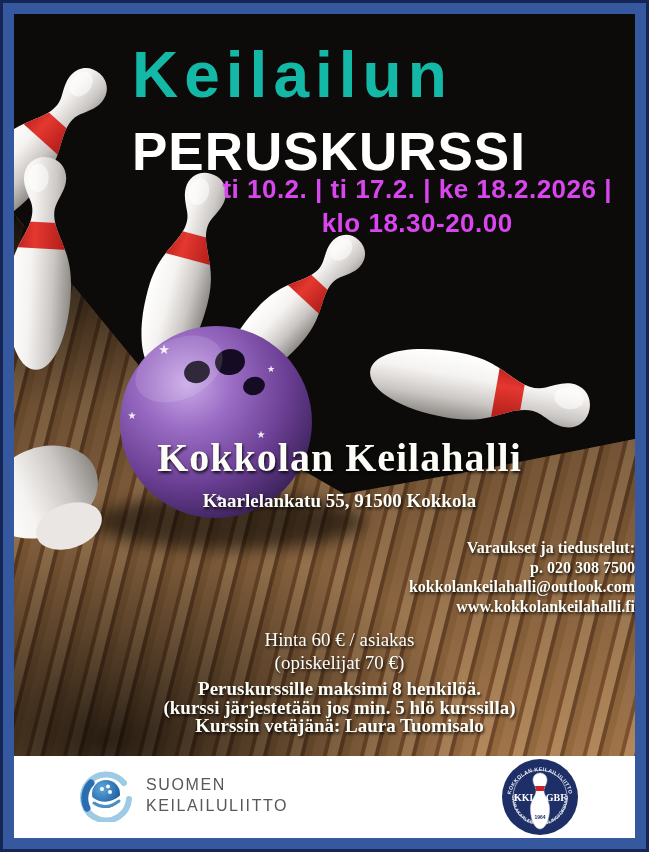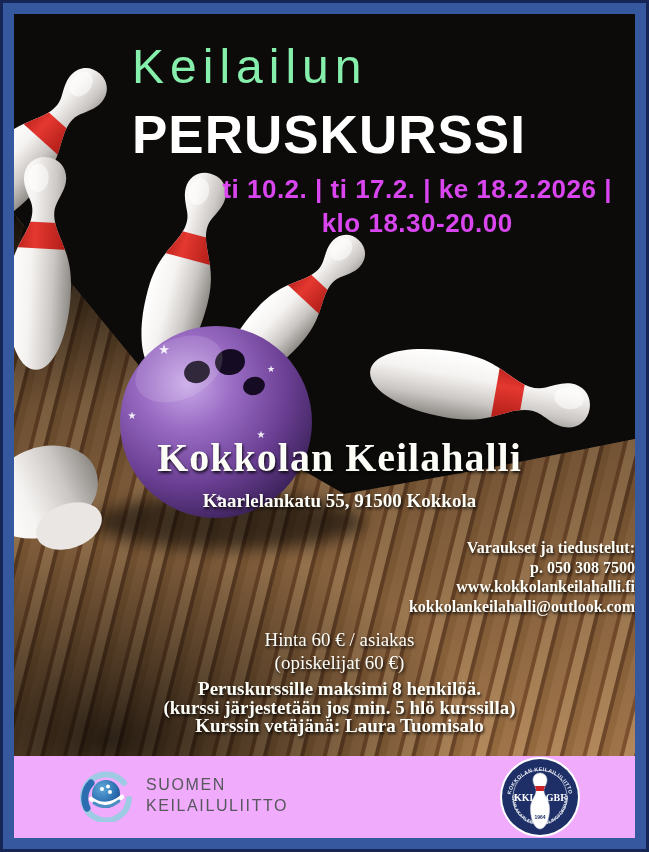--- a/index.html
+++ b/index.html
@@ -7,34 +7,34 @@
     position:relative;width:649px;height:852px;overflow:hidden;
     background:#3a5ea6;
     font-family:"Liberation Sans",sans-serif;
   }
   .frame-outer{position:absolute;inset:0;background:#152656;}
   .frame-blue{position:absolute;inset:3px;background:#35589e;}
   .content{position:absolute;left:14px;top:14px;width:621px;height:824px;background:#0c0b0a;overflow:hidden;}
   .scene{position:absolute;left:0;top:0;width:621px;height:742px;}
   
   .title-block{position:absolute;left:118px;top:28px;color:#fff;}
-  .title-thin{font-size:48px;font-weight:400;letter-spacing:6px;line-height:1.05;color:#86efac;}
+  .title-thin{font-size:64px;font-weight:700;letter-spacing:6px;line-height:1.05;color:#14b8a6;}
   .title-bold{font-size:53px;font-weight:800;letter-spacing:1px;line-height:1.0;margin-top:16px;color:#ffffff;}
   .schedule{position:absolute;right:23px;top:158px;text-align:center;color:#d946ef;}
   .schedule .line1,.schedule .line2{font-size:26px;font-weight:700;letter-spacing:0.5px;line-height:34px;}
   .schedule .line3{font-size:20px;font-weight:400;line-height:30px;}
   .serifblock{font-family:"Liberation Serif",serif;color:#fdfdf8;text-align:center;position:absolute;left:30px;right:0;text-shadow:1px 2px 3px rgba(0,0,0,.85);}
   .venue-name{top:420px;font-size:40px;font-weight:700;letter-spacing:1px;}
   .venue-address{top:476px;font-size:19px;font-weight:700;}
   .contact{top:524px;font-size:16px;font-weight:700;line-height:19.5px;text-align:right;}
   .pricing{top:614px;font-size:19px;font-weight:400;line-height:23px;}
   .details{top:666px;font-size:19px;font-weight:700;line-height:18.5px;}
   .details .italic{font-weight:600;}
   
-  .footer{position:absolute;left:0;top:742px;width:621px;height:82px;background:#f0abfc;}
+  .footer{position:absolute;left:0;top:742px;width:621px;height:82px;background:#ffffff;}
   .skl-logo{position:absolute;left:64px;top:12px;display:flex;align-items:center;}
   .skl-text{margin-left:14px;color:#56585c;font-size:16px;letter-spacing:1.6px;line-height:21px;font-weight:400;}
   .badge{position:absolute;left:486px;top:1px;width:80px;height:80px;}
 </style>
 </head>
 <body>
 
 <div class="poster">
   <div class="frame-outer"></div>
   <div class="frame-blue"></div>
@@ -133,28 +133,28 @@
     <div class="schedule">
       <div class="line1">ti 10.2. | ti 17.2. | ke 18.2.2026 |</div>
       <div class="line2">klo 18.30-20.00</div>
     </div>
 
     <div class="serifblock venue-name">Kokkolan Keilahalli</div>
     <div class="serifblock venue-address">Kaarlelankatu 55, 91500 Kokkola</div>
 
     <div class="serifblock contact">
       <div>Varaukset ja tiedustelut:</div>
-      <div>p. 050 308 7500</div>
+      <div>p. 020 308 7500</div>
+      <div>kokkolankeilahalli@outlook.com</div>
       <div>www.kokkolankeilahalli.fi</div>
-      <div>kokkolankeilahalli@outlook.com</div>
     </div>
 
     <div class="serifblock pricing">
       <div>Hinta 60 € / asiakas</div>
-      <div>(opiskelijat 60 €)</div>
+      <div>(opiskelijat 70 €)</div>
     </div>
 
     <div class="serifblock details">
       <div>Peruskurssille maksimi 8 henkilöä.</div>
       <div class="italic">(kurssi järjestetään jos min. 5 hlö kurssilla)</div>
       <div>Kurssin vetäjänä: Laura Tuomisalo</div>
     </div>
 
     <div class="footer">
       <div class="skl-logo">

